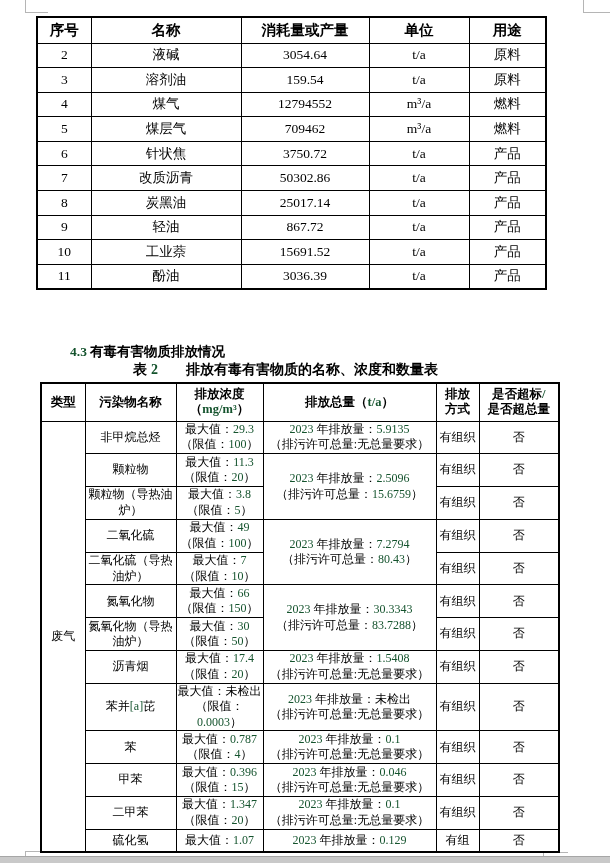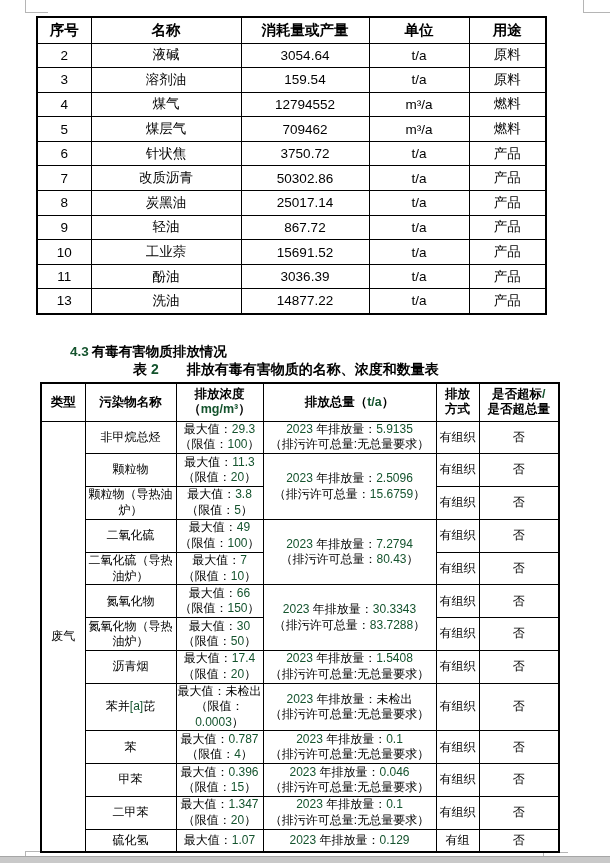--- a/index.html
+++ b/index.html
@@ -1,18 +1,18 @@
 <!DOCTYPE html>
 <html><head>
 <meta charset="utf-8">
 <style>
   *{margin:0;padding:0;box-sizing:border-box;}
   html,body{width:610px;height:863px;background:#ffffff;}
   .page{position:relative;width:610px;height:863px;background:#fff;overflow:hidden;
-        font-family:Liberation Sans, sans-serif;color:#000;}
+        font-family:Liberation Serif, serif;color:#000;}
 
   
   .mark{position:absolute;border:0 solid #b5b5b5;}
   .mark.tl{left:25px;top:0;width:23px;height:13px;border-left-width:1px;border-bottom-width:1px;}
   .mark.tr{left:583px;top:0;width:27px;height:13px;border-left-width:1px;border-bottom-width:1px;}
   .mark.bl{left:25px;top:851px;width:23px;height:6px;border-left-width:1px;border-top-width:1px;}
   .mark.br{left:543px;top:852px;width:25px;height:5px;border-left-width:1px;border-top-width:1px;}
   .bottom-strip{position:absolute;left:0;top:856px;width:610px;height:7px;background:#c9c9c9;border-top:1px solid #a6a6a6;}
 
   table{border-collapse:collapse;table-layout:fixed;position:absolute;background:#fff;}
@@ -130,27 +130,20 @@
           <td>10</td>
           <td>工业萘</td>
           <td>15691.52</td>
           <td>t/a</td>
           <td>产品</td>
         </tr>
         <tr>
           <td>11</td>
           <td>酚油</td>
           <td>3036.39</td>
-          <td>t/a</td>
-          <td>产品</td>
-        </tr>
-        <tr>
-          <td>13</td>
-          <td>洗油</td>
-          <td>14877.22</td>
           <td>t/a</td>
           <td>产品</td>
         </tr>
       </tbody>
   </table>
 
   <div id="heading">
     <span class="num">4.3</span><span class="t">有毒有害物质排放情况</span>
   </div>
 

